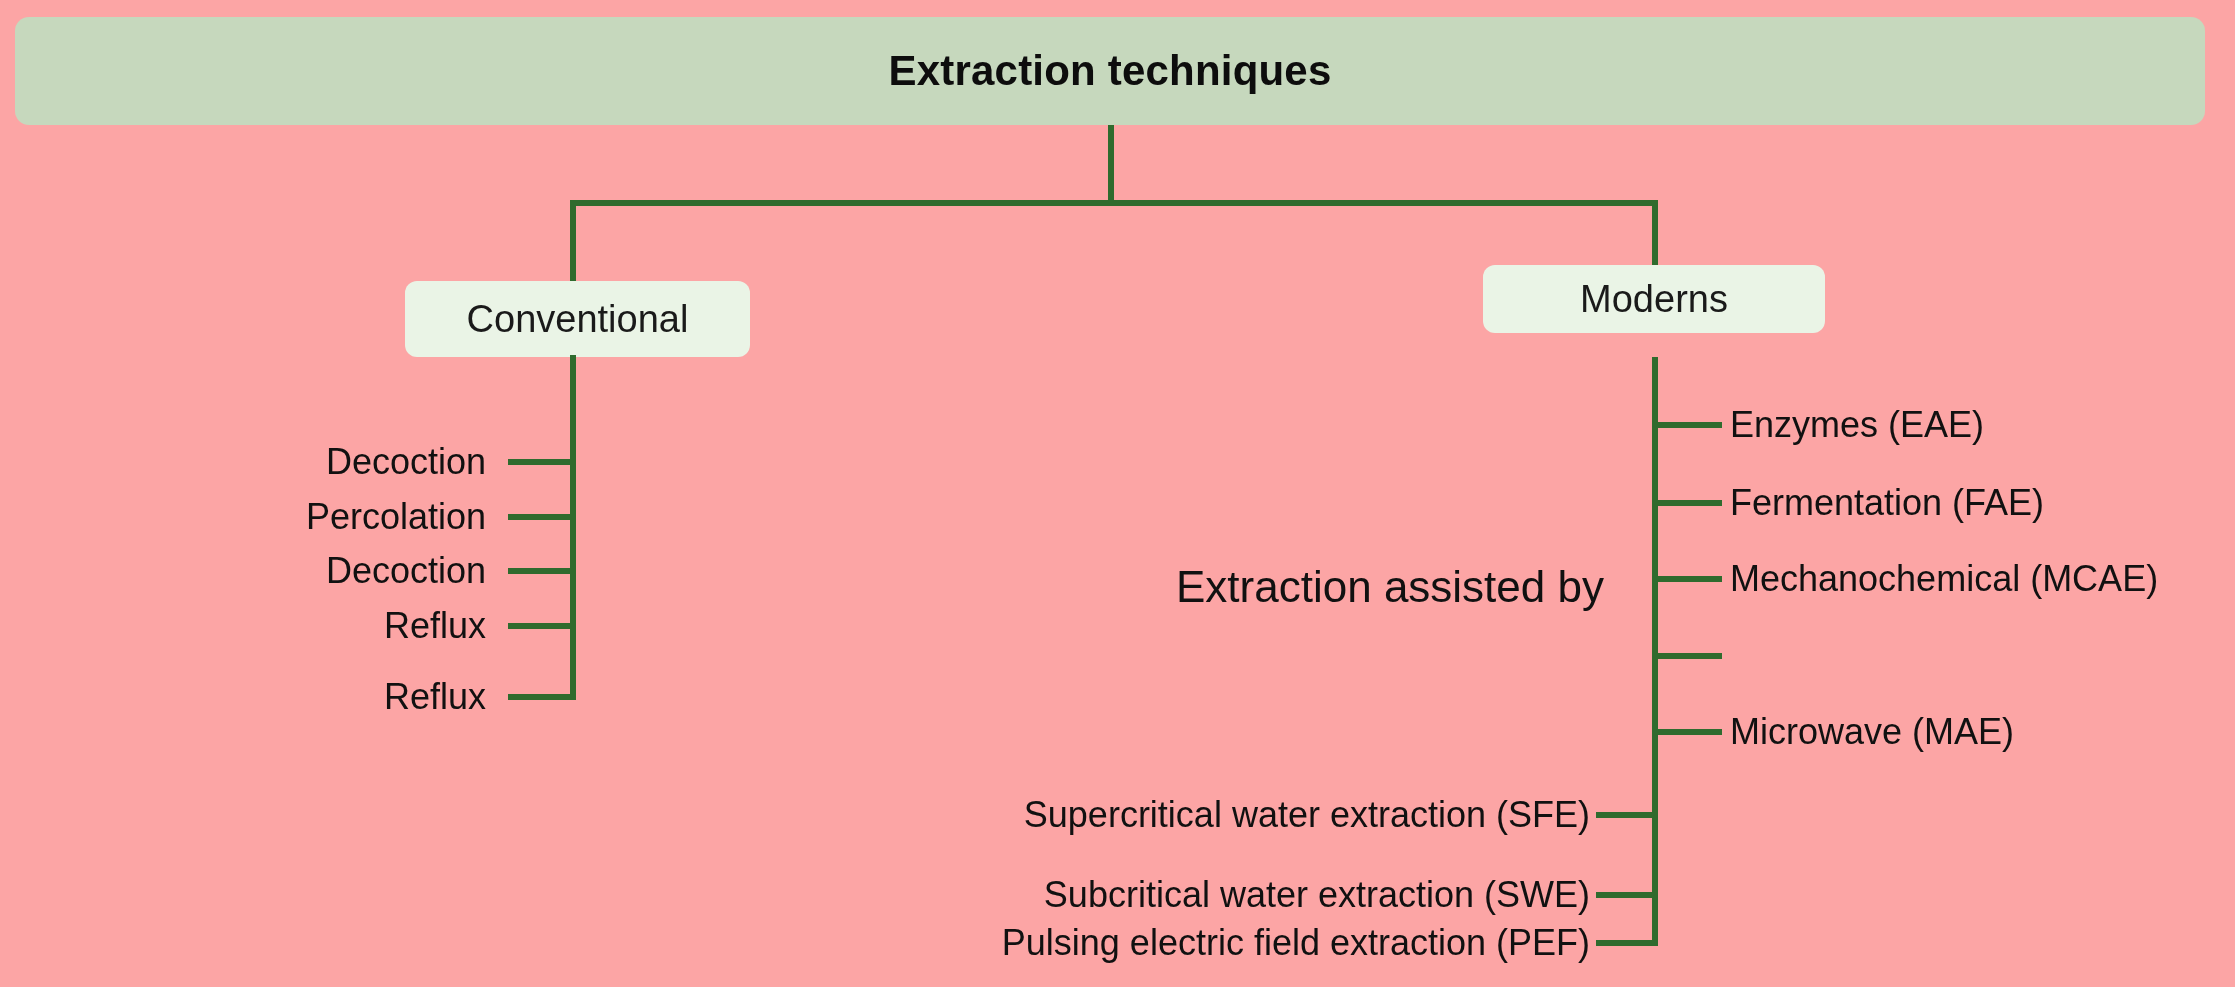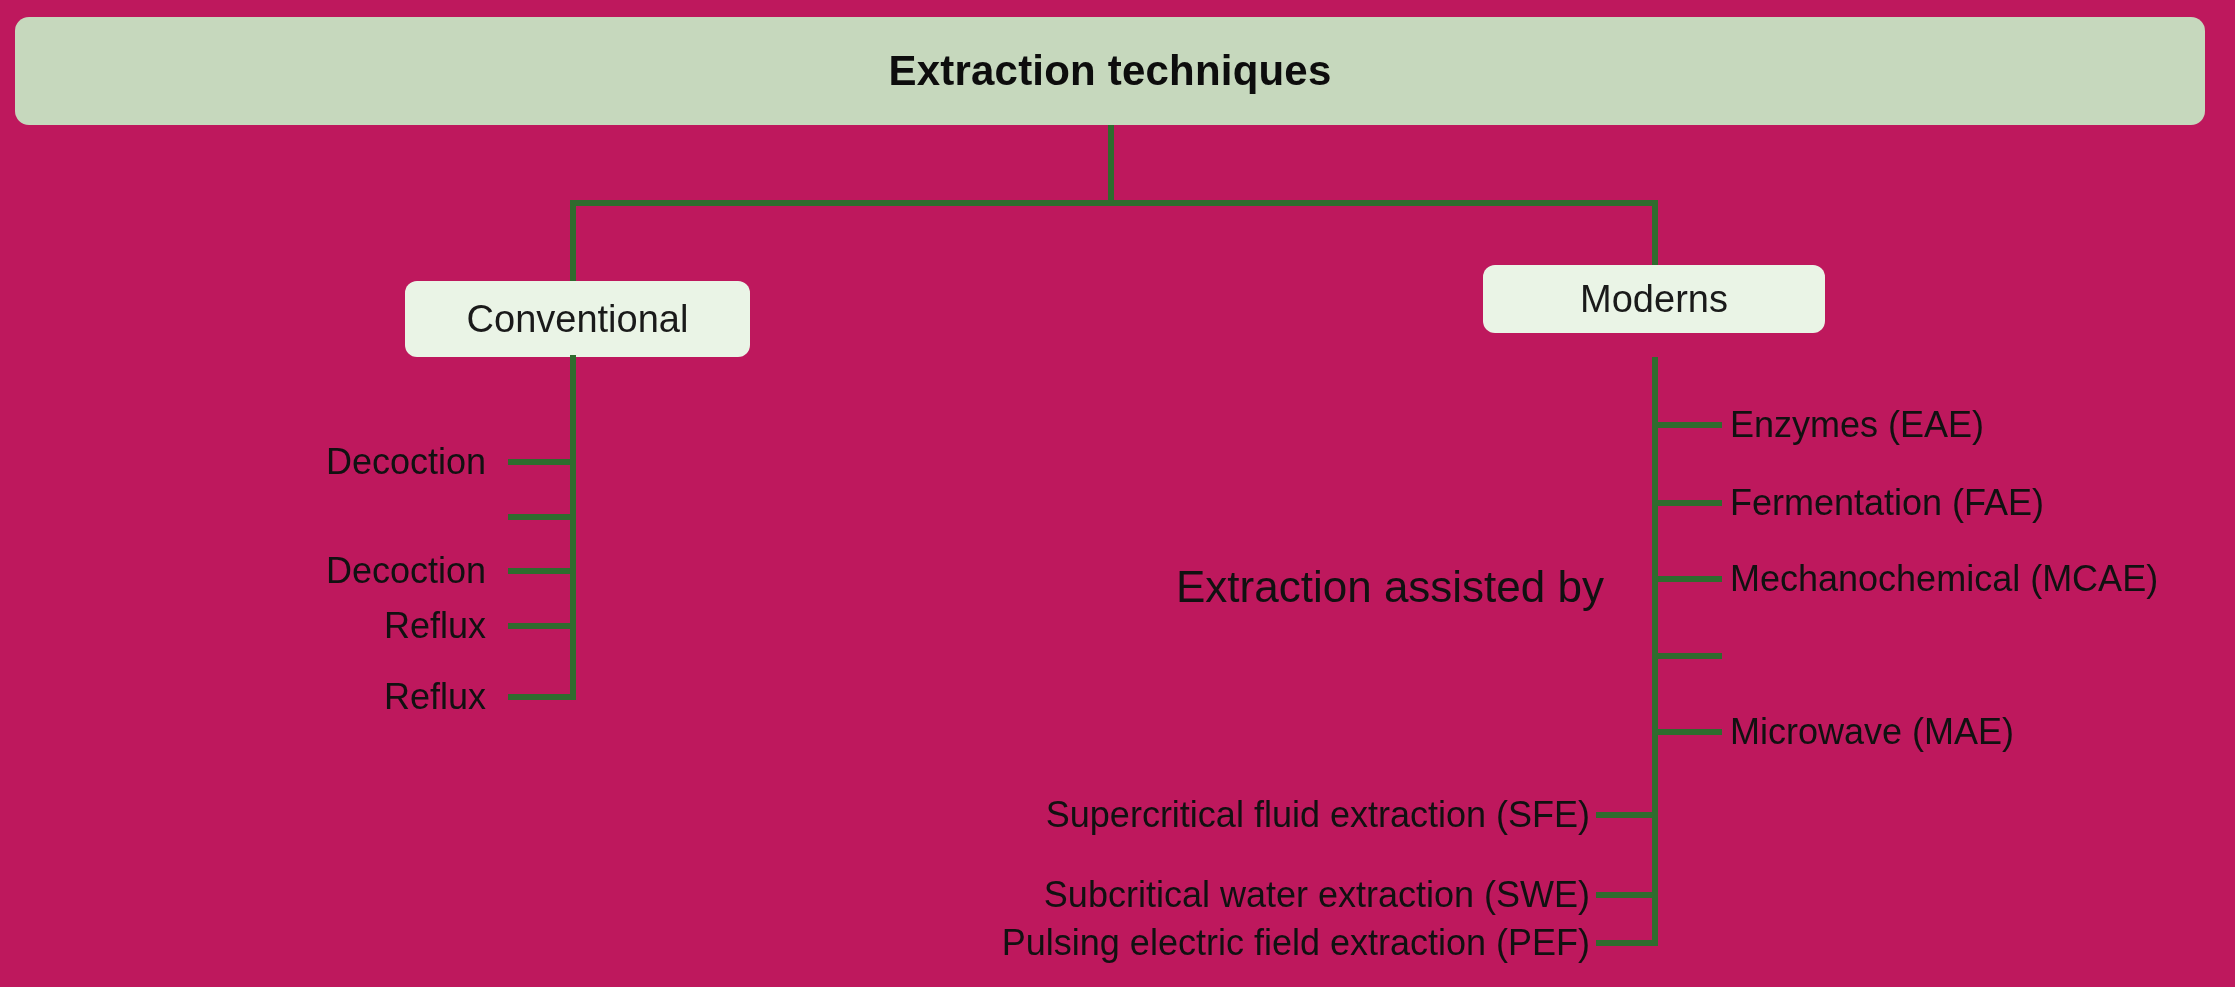--- a/index.html
+++ b/index.html
@@ -7,21 +7,21 @@
     padding: 0;
     background: #ffffff;
   }
   body {
     font-family: "Liberation Sans", sans-serif;
   }
   #diagram-root {
     position: relative;
     width: 2235px;
     height: 987px;
-    background: #be185d;
+    background: #fca5a5;
     overflow: hidden;
   }
 
   
   .title-bar {
     position: absolute;
     left: 15px;
     top: 17px;
     width: 2190px;
     height: 108px;
@@ -121,20 +121,21 @@
 
   <div class="line vline" style="left:570px; top:355px; height:345px;"></div>
 
   <div class="line hline" style="left:508px; top:459px; width:64px;"></div>
   <div class="line hline" style="left:508px; top:514px; width:64px;"></div>
   <div class="line hline" style="left:508px; top:568px; width:64px;"></div>
   <div class="line hline" style="left:508px; top:623px; width:64px;"></div>
   <div class="line hline" style="left:508px; top:694px; width:64px;"></div>
 
   <div class="leaf-label leaf-right-align" style="left:86px; top:444px; width:400px;">Decoction</div>
+  <div class="leaf-label leaf-right-align" style="left:86px; top:499px; width:400px;">Percolation</div>
   <div class="leaf-label leaf-right-align" style="left:86px; top:553px; width:400px;">Decoction</div>
   <div class="leaf-label leaf-right-align" style="left:86px; top:608px; width:400px;">Reflux</div>
   <div class="leaf-label leaf-right-align" style="left:86px; top:679px; width:400px;">Reflux</div>
 
   <div class="cat-box" id="box-moderns">
     <span class="cat-label">Moderns</span>
   </div>
 
   <div class="line vline" style="left:1652px; top:357px; height:589px;"></div>
 
@@ -148,17 +149,17 @@
 
   <div class="leaf-label leaf-left-align" style="left:1730px; top:485px;">Fermentation (FAE)</div>
   <div class="leaf-label leaf-left-align" style="left:1730px; top:407px;">Enzymes (EAE)</div>
   <div class="leaf-label leaf-left-align" style="left:1730px; top:561px;">Mechanochemical (MCAE)</div>
   <div class="leaf-label leaf-left-align" style="left:1730px; top:714px;text-align:center;">Microwave (MAE)</div>
 
   <div class="line hline" style="left:1596px; top:812px; width:62px;"></div>
   <div class="line hline" style="left:1596px; top:892px; width:62px;"></div>
   <div class="line hline" style="left:1596px; top:940px; width:62px;"></div>
 
-  <div class="leaf-label leaf-right-align" style="left:590px; top:797px; width:1000px;">Supercritical fluid extraction (SFE)</div>
+  <div class="leaf-label leaf-right-align" style="left:590px; top:797px; width:1000px;">Supercritical water extraction (SFE)</div>
   <div class="leaf-label leaf-right-align" style="left:590px; top:877px; width:1000px;">Subcritical water extraction (SWE)</div>
   <div class="leaf-label leaf-right-align" style="left:590px; top:925px; width:1000px;">Pulsing electric field extraction (PEF)</div>
 
 </div>
 
 </body></html>

